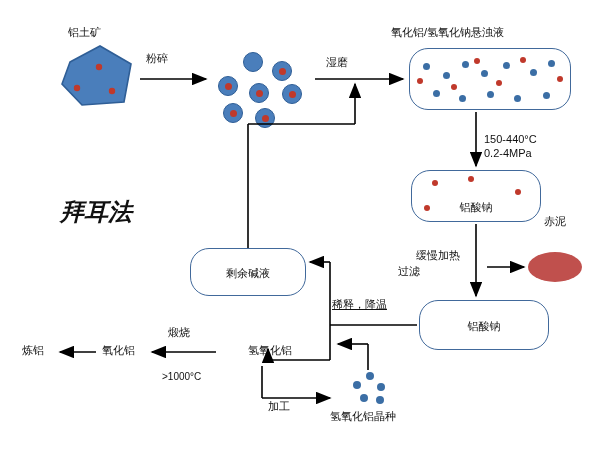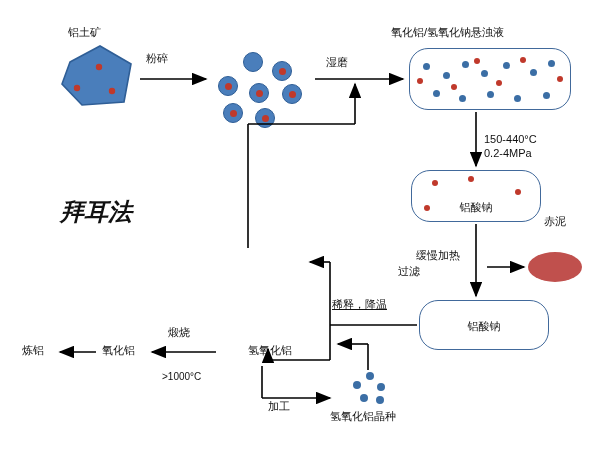--- a/index.html
+++ b/index.html
@@ -115,20 +115,23 @@
   <div class="box" style="left:409px; top:48px; width:162px; height:62px;"></div>
 
   <div class="box" style="left:411px; top:170px; width:130px; height:52px;">
     <div class="boxtext" style="top:29px;">铝酸钠</div>
   </div>
 
   <div class="box" style="left:419px; top:300px; width:130px; height:50px;">
     <div class="boxtext" style="top:18px;">铝酸钠</div>
   </div>
 
+  <div class="box" style="left:190px; top:248px; width:116px; height:48px;">
+    <div class="boxtext" style="top:17px;">剩余碱液</div>
+  </div>
 
   <div class="dot blue" style="left:423px; top:63px; width:7px; height:7px;"></div>
   <div class="dot blue" style="left:443px; top:72px; width:7px; height:7px;"></div>
   <div class="dot blue" style="left:462px; top:61px; width:7px; height:7px;"></div>
   <div class="dot blue" style="left:481px; top:70px; width:7px; height:7px;"></div>
   <div class="dot blue" style="left:503px; top:62px; width:7px; height:7px;"></div>
   <div class="dot blue" style="left:530px; top:69px; width:7px; height:7px;"></div>
   <div class="dot blue" style="left:548px; top:60px; width:7px; height:7px;"></div>
   <div class="dot blue" style="left:433px; top:90px; width:7px; height:7px;"></div>
   <div class="dot blue" style="left:459px; top:95px; width:7px; height:7px;"></div>

